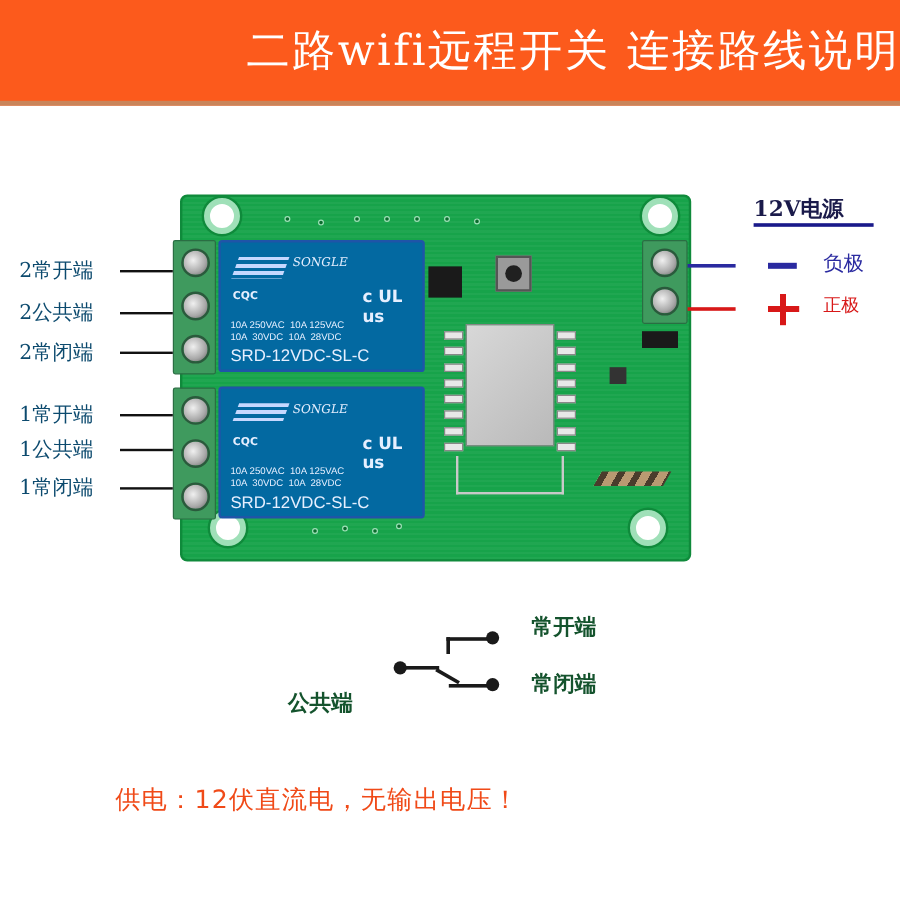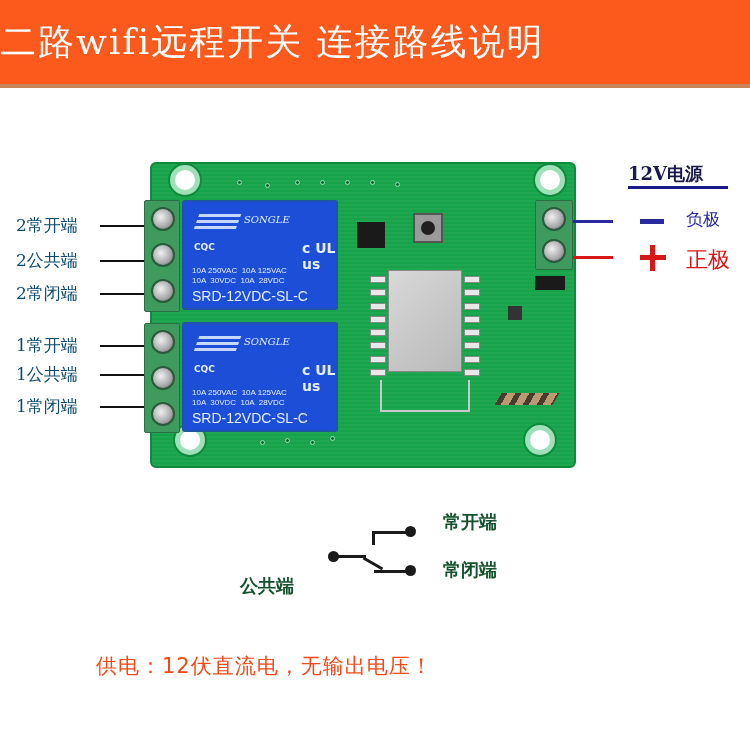--- a/index.html
+++ b/index.html
@@ -1,29 +1,29 @@
 <!DOCTYPE html>
 <html><head>
 <meta charset="utf-8">
 <style>
   * { box-sizing: border-box; margin: 0; padding: 0; }
   body { width: 750px; height: 750px; background: #ffffff; position: relative; overflow: hidden; font-family: "DejaVu Sans", sans-serif; }
-  .banner { position: absolute; left: 0; top: 0; width: 750px; height: 88px; background: #fc5a1c; border-bottom: 4px solid #c9855a; display: flex; align-items: center; justify-content: flex-start; }
+  .banner { position: absolute; left: 0; top: 0; width: 750px; height: 88px; background: #fc5a1c; border-bottom: 4px solid #c9855a; display: flex; align-items: center; justify-content: flex-end; }
   .banner-title { color: #ffffff; font-family: "DejaVu Serif", serif; font-size: 36px; letter-spacing: 2px; }
 
   
   .pcb { position: absolute; left: 150px; top: 162px; width: 426px; height: 306px; background: #17a34a; border-radius: 6px; border: 2px solid #0f8a3b; }
   .pcb-shade { position: absolute; inset: 0; background: repeating-linear-gradient(0deg, rgba(255,255,255,0.04) 0 2px, transparent 2px 4px); border-radius: 6px; }
   .hole { position: absolute; width: 30px; height: 30px; border-radius: 50%; background: #ffffff; border: 5px solid #9fe0b8; box-shadow: 0 0 0 2px #0f8a3b; }
   .dot { position: absolute; width: 5px; height: 5px; border-radius: 50%; background: #0b6d2e; border: 1px solid #9fe0b8; }
 
   .terminal { position: absolute; width: 36px; background: #3f9a5e; border: 1px solid #2a6e43; border-radius: 2px; }
   .screw { position: absolute; left: 6px; width: 24px; height: 24px; border-radius: 50%; background: radial-gradient(circle at 40% 40%, #f0f0f0, #a8a8a8 60%, #5a5a5a); border: 2px solid #2a5a3c; }
 
-  .relay { position: absolute; width: 156px; height: 110px; background: #1d4ed8; border: 2px solid #1f55a8; border-radius: 3px; color: #e6efff; }
+  .relay { position: absolute; width: 172px; height: 110px; background: #0369a1; border: 2px solid #1f55a8; border-radius: 3px; color: #e6efff; }
   .relay .brand { position: absolute; left: 60px; top: 12px; font-family: "DejaVu Serif", serif; font-style: italic; font-size: 10px; }
   .relay .logo { position: absolute; left: 12px; top: 12px; width: 42px; height: 18px; background: repeating-linear-gradient(180deg, #c6d8ff 0 3px, transparent 3px 6px); transform: skewX(-20deg); }
   .relay .cert { position: absolute; left: 10px; top: 40px; font-size: 9px; font-weight: bold; text-align: center; }
   .relay .ul { position: absolute; left: 98px; top: 38px; font-size: 14px; font-weight: bold; margin-left: 20px; }
   .relay .spec { position: absolute; left: 8px; top: 64px; font-size: 8px; line-height: 10px; white-space: pre; font-family: "Liberation Sans Narrow", "Liberation Sans", sans-serif; }
   .relay .model { position: absolute; left: 8px; top: 86px; font-size: 14px; font-family: "Liberation Sans", sans-serif; text-align: center; }
 
   .module { position: absolute; left: 370px; top: 262px; width: 110px; height: 160px; }
   .module .pads-l, .module .pads-r { position: absolute; top: 14px; width: 16px; height: 100px; display: flex; flex-direction: column; justify-content: space-between; }
   .module .pads-l { left: 0; } .module .pads-r { right: 0; }
@@ -40,21 +40,21 @@
   .lbl { position: absolute; font-family: "DejaVu Serif", serif; font-size: 17px; color: #0c4a6e; }
   .leader { position: absolute; height: 2px; background: #111; }
   .pwr-title { position: absolute; left: 628px; top: 162px; font-family: "DejaVu Serif", serif; font-size: 18px; font-weight: bold; color: #1a1a4a; }
   .pwr-underline { position: absolute; left: 628px; top: 186px; width: 100px; height: 3px; background: #1a1a8a; }
   .wire-neg { position: absolute; left: 573px; top: 220px; width: 40px; height: 3px; background: #2a2aa0; }
   .wire-pos { position: absolute; left: 573px; top: 256px; width: 40px; height: 3px; background: #d81818; }
   .sign-neg { position: absolute; left: 640px; top: 219px; width: 24px; height: 5px; background: #2a2aa0; }
   .sign-pos-h { position: absolute; left: 640px; top: 255px; width: 26px; height: 5px; background: #d81818; }
   .sign-pos-v { position: absolute; left: 650px; top: 245px; width: 5px; height: 26px; background: #d81818; }
   .neg-lbl { position: absolute; left: 686px; top: 208px; font-family: "DejaVu Serif", serif; font-size: 17px; color: #2a2aa0; }
-  .pos-lbl { position: absolute; left: 686px; top: 245px; font-family: "DejaVu Serif", serif; font-size: 22px; color: #d81818; }
+  .pos-lbl { position: absolute; left: 686px; top: 245px; font-family: "DejaVu Serif", serif; font-size: 15px; color: #d81818; }
 
   
   .sch { position: absolute; font-family: "DejaVu Sans", sans-serif; font-size: 18px; font-weight: bold; color: #14532d; }
   .node { position: absolute; width: 11px; height: 11px; border-radius: 50%; background: #1a1a1a; }
   .sline { position: absolute; background: #1a1a1a; height: 3px; }
 
   .footer { position: absolute; left: 96px; top: 652px; font-family: "DejaVu Sans", sans-serif; font-size: 21px; color: #f04a18; letter-spacing: 1px; }
 </style>
 </head>
 <body>

